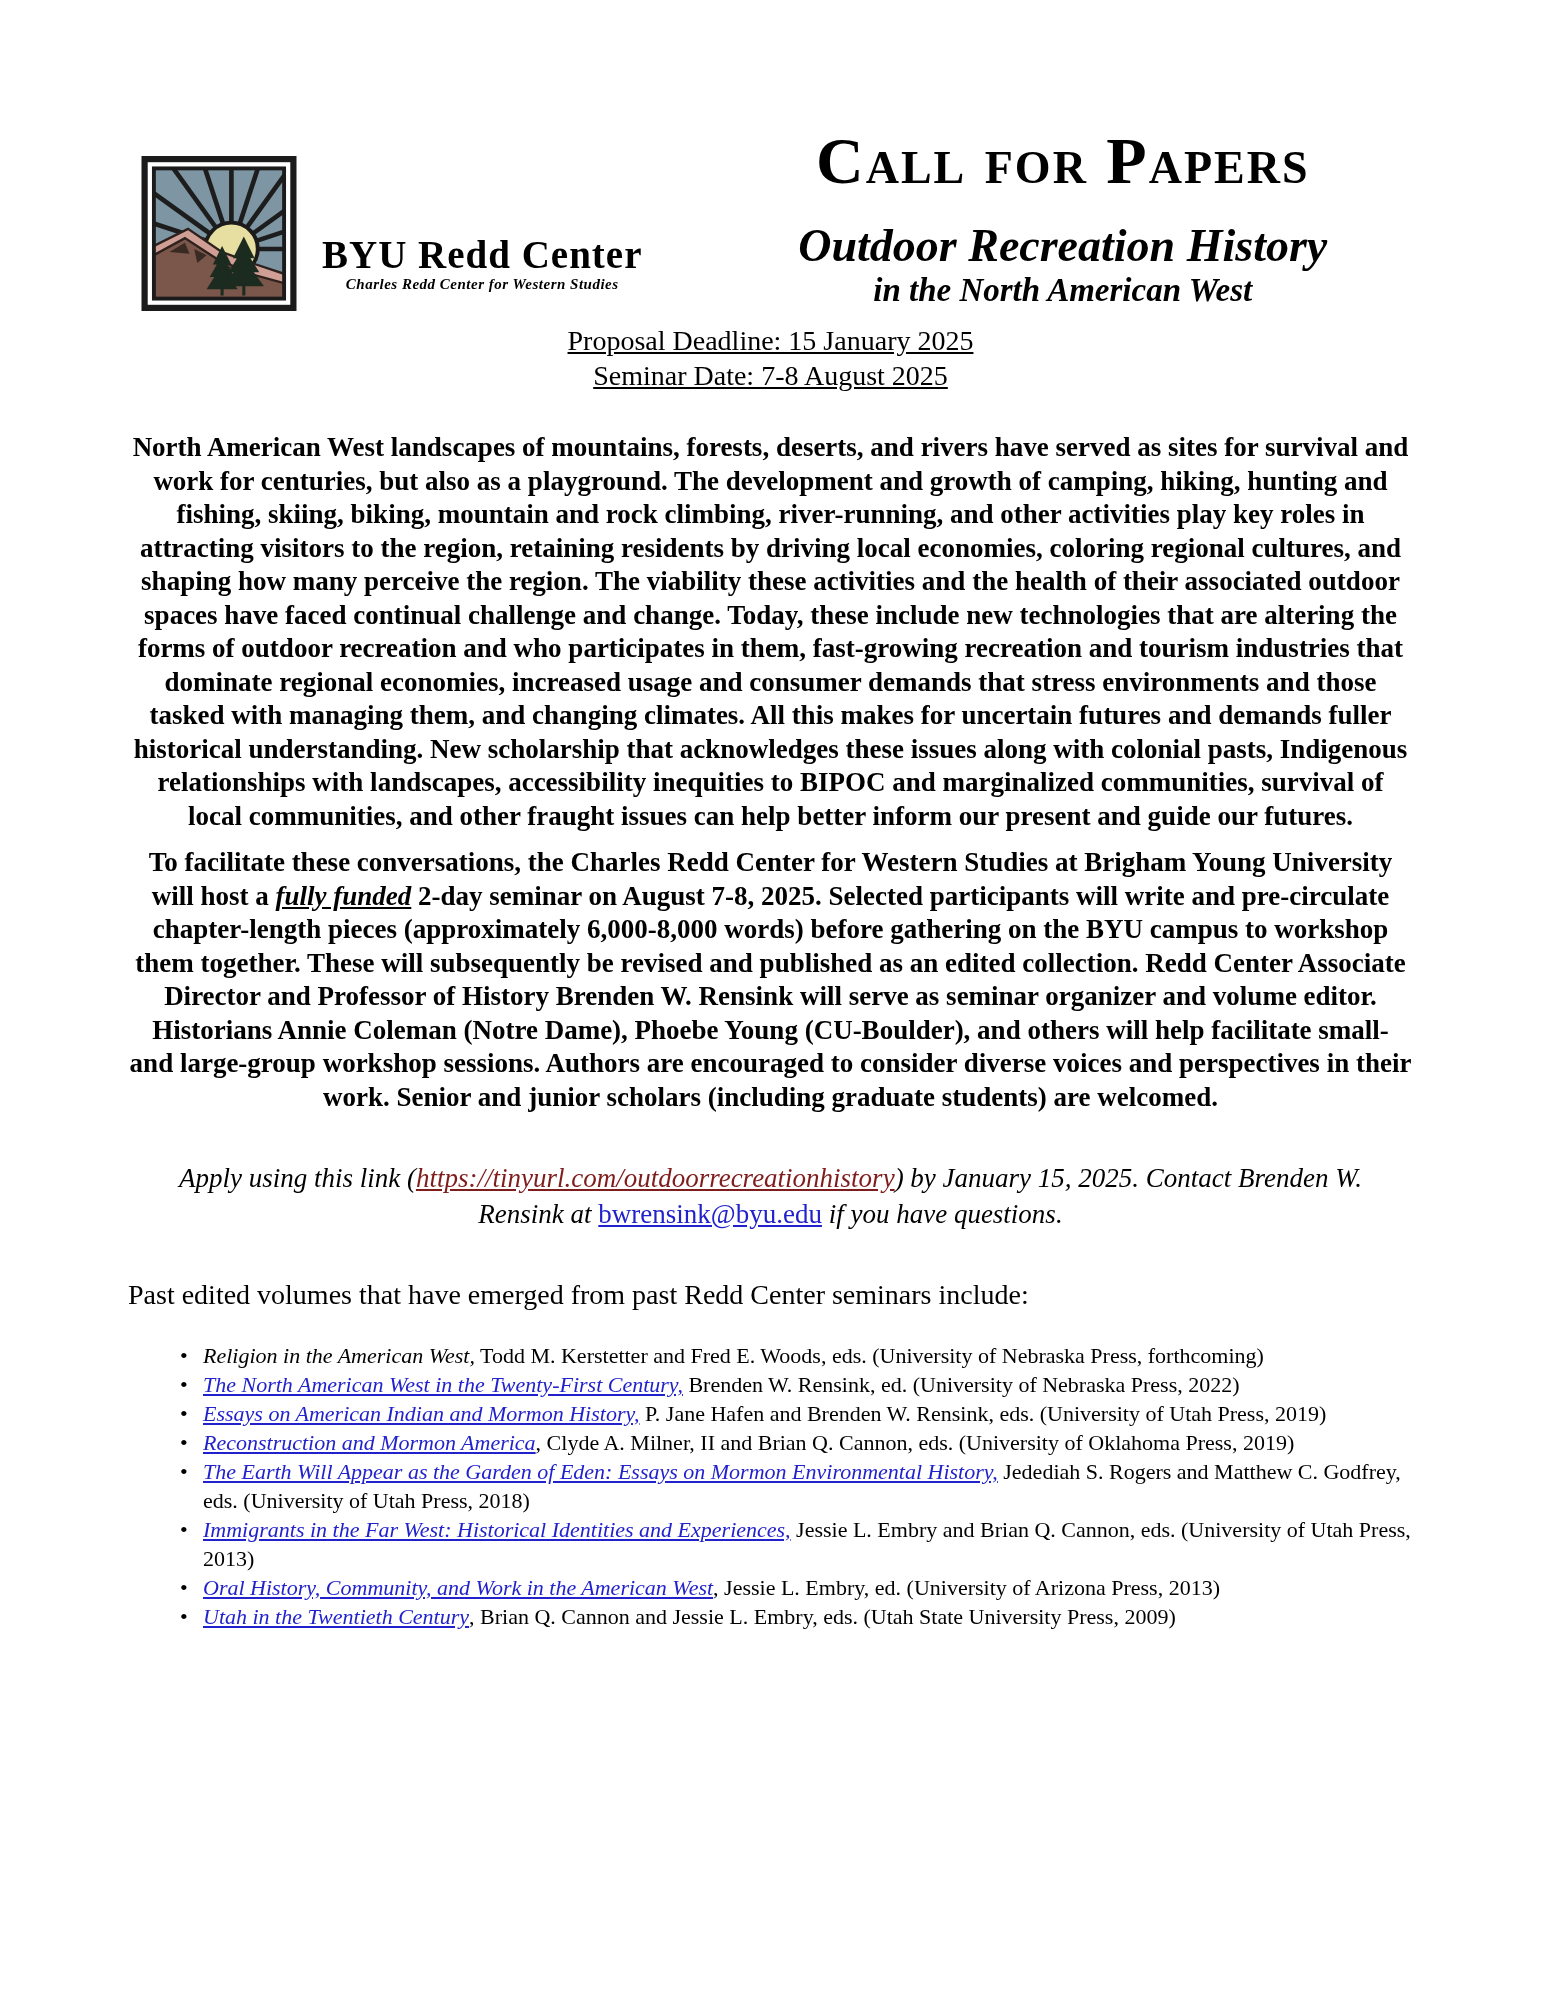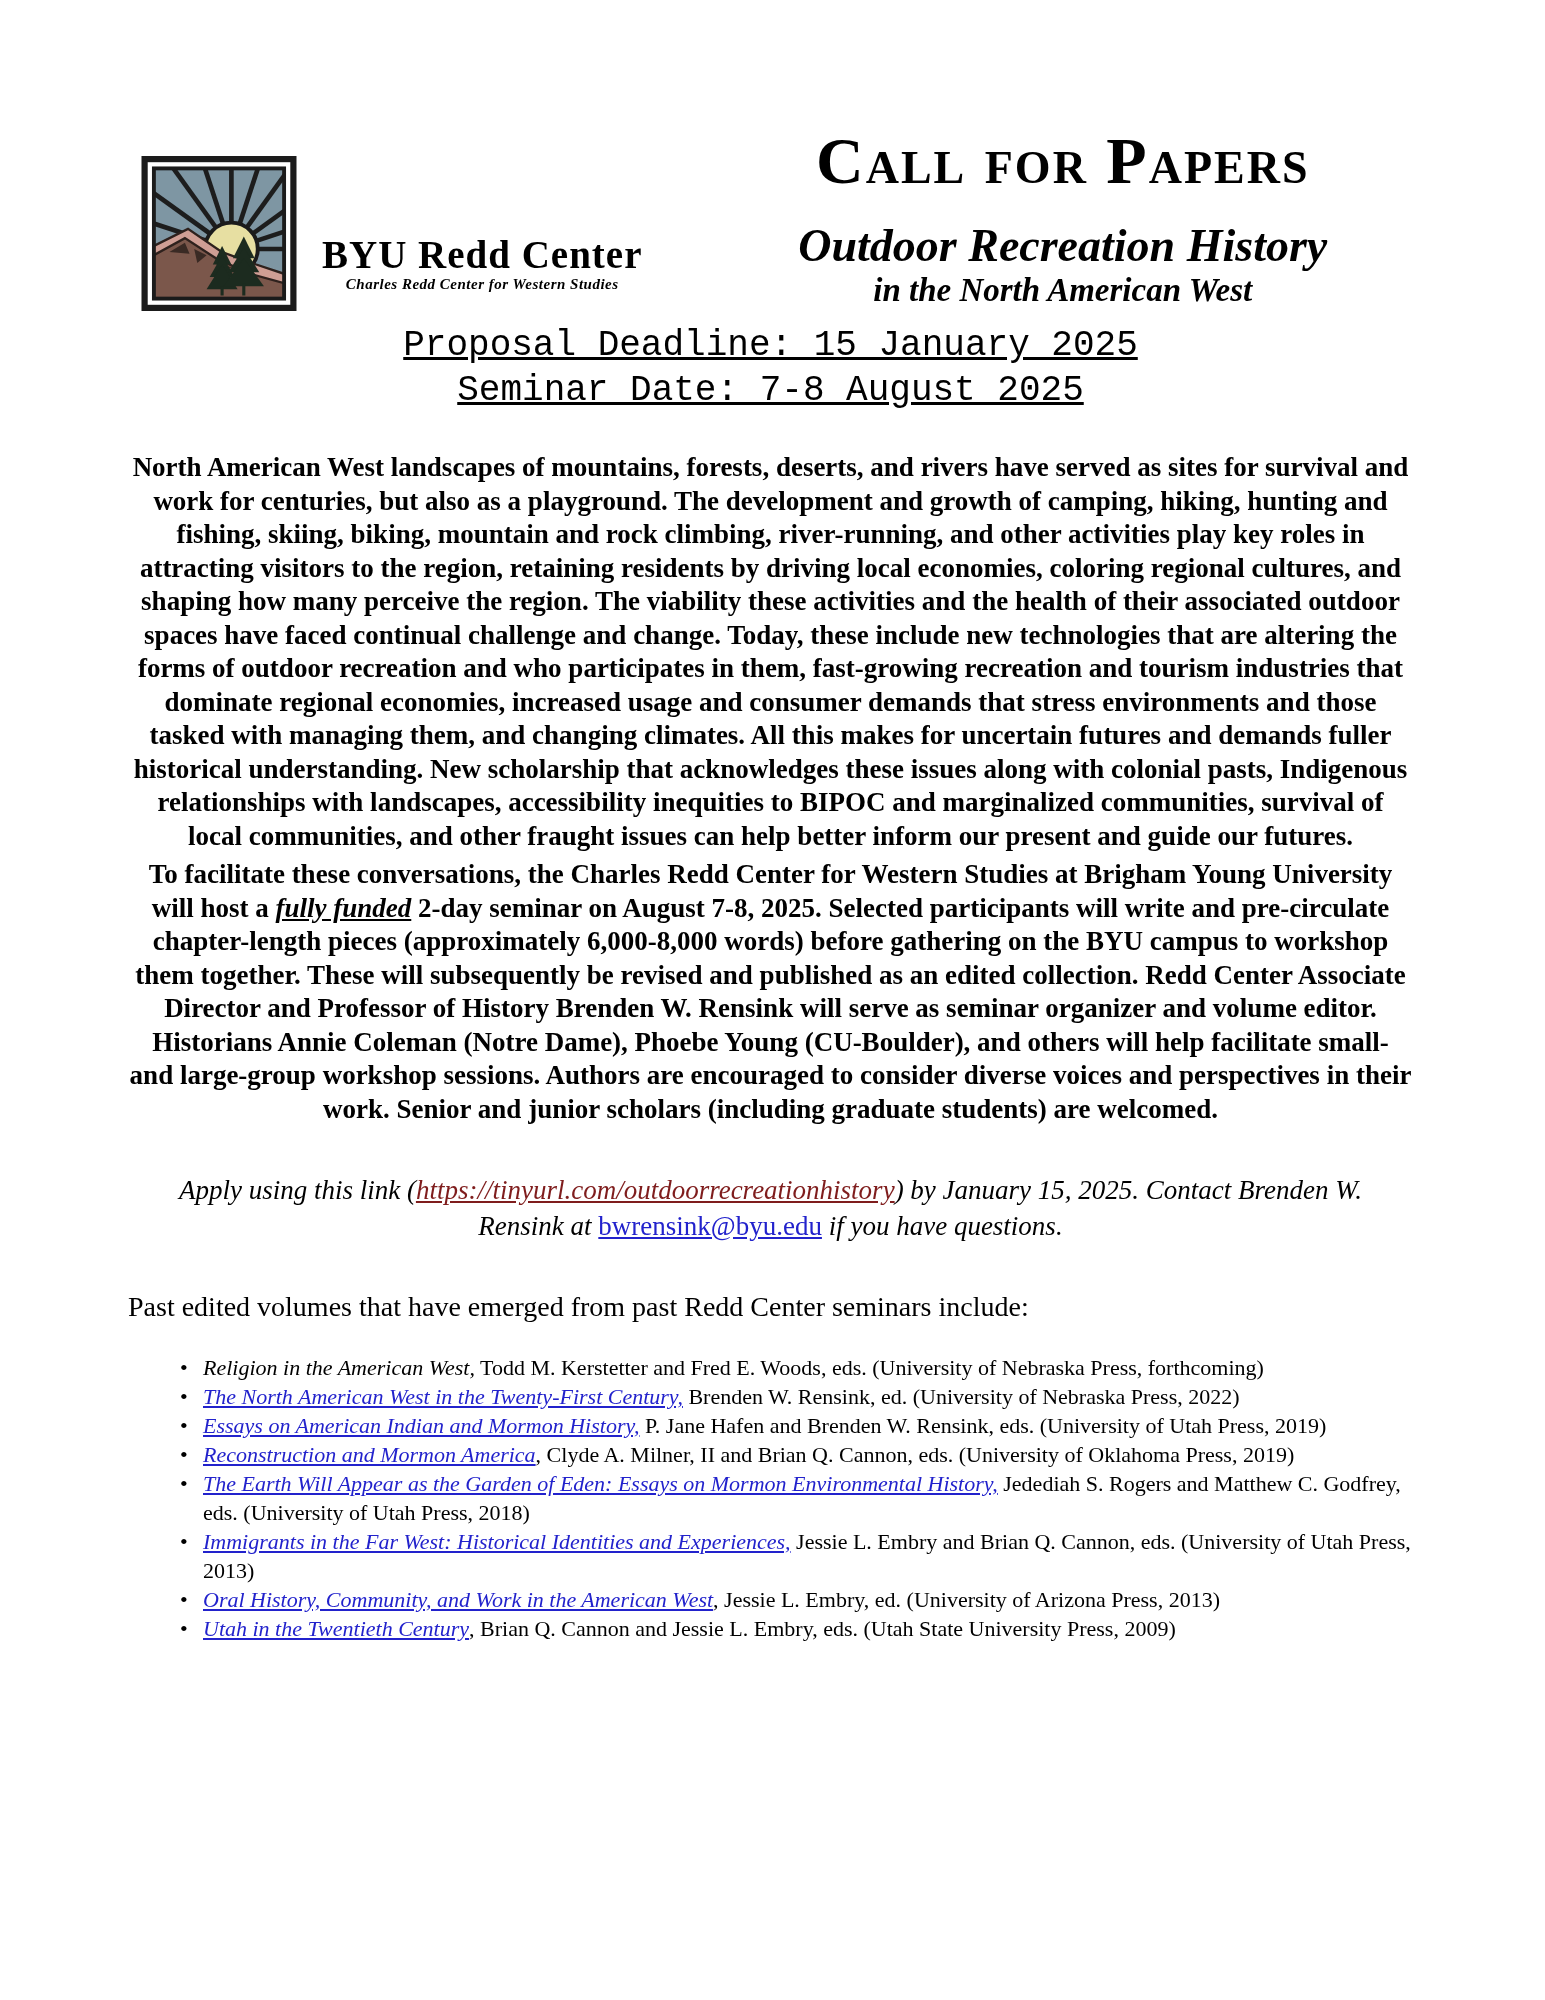--- a/index.html
+++ b/index.html
@@ -27,28 +27,28 @@
   .title-block{flex:1 1 auto;text-align:center;padding-left:70px;margin-top:8px;}
   .cfp-title{
     font-size:66px;font-weight:bold;
     font-variant:small-caps;letter-spacing:2px;
     line-height:1.05;
   }
   .cfp-subtitle{font-size:46px;font-weight:bold;font-style:italic;margin-top:26px;line-height:1.1;}
   .cfp-subtitle2{font-size:33px;font-weight:bold;font-style:italic;line-height:1.15;}
   
   .deadlines{text-align:center;margin-top:12px;}
-  .deadline-line{font-size:36px;text-decoration:underline;line-height:1.25;font-family:Liberation Mono, monospace;}
+  .deadline-line{font-size:28px;text-decoration:underline;line-height:1.25;}
   
   .body-para{
     font-size:27px;line-height:33.5px;margin:0;margin-top:38px;
     text-align:center;
     font-weight:bold;
   }
-  .body-para + .body-para{margin-top:5px;}
+  .body-para + .body-para{margin-top:13px;}
   .emph-funded{font-style:italic;text-decoration:underline;}
   
   .apply-block{
     font-size:27px;line-height:36px;font-style:italic;
     text-align:center;margin-top:46px;
     padding:0 24px;
   }
   a{cursor:pointer;}
   .link-teal{color:#7f1d1d;text-decoration:underline;}
   .link-blue{color:#2222CC;text-decoration:underline;font-style:normal;}

